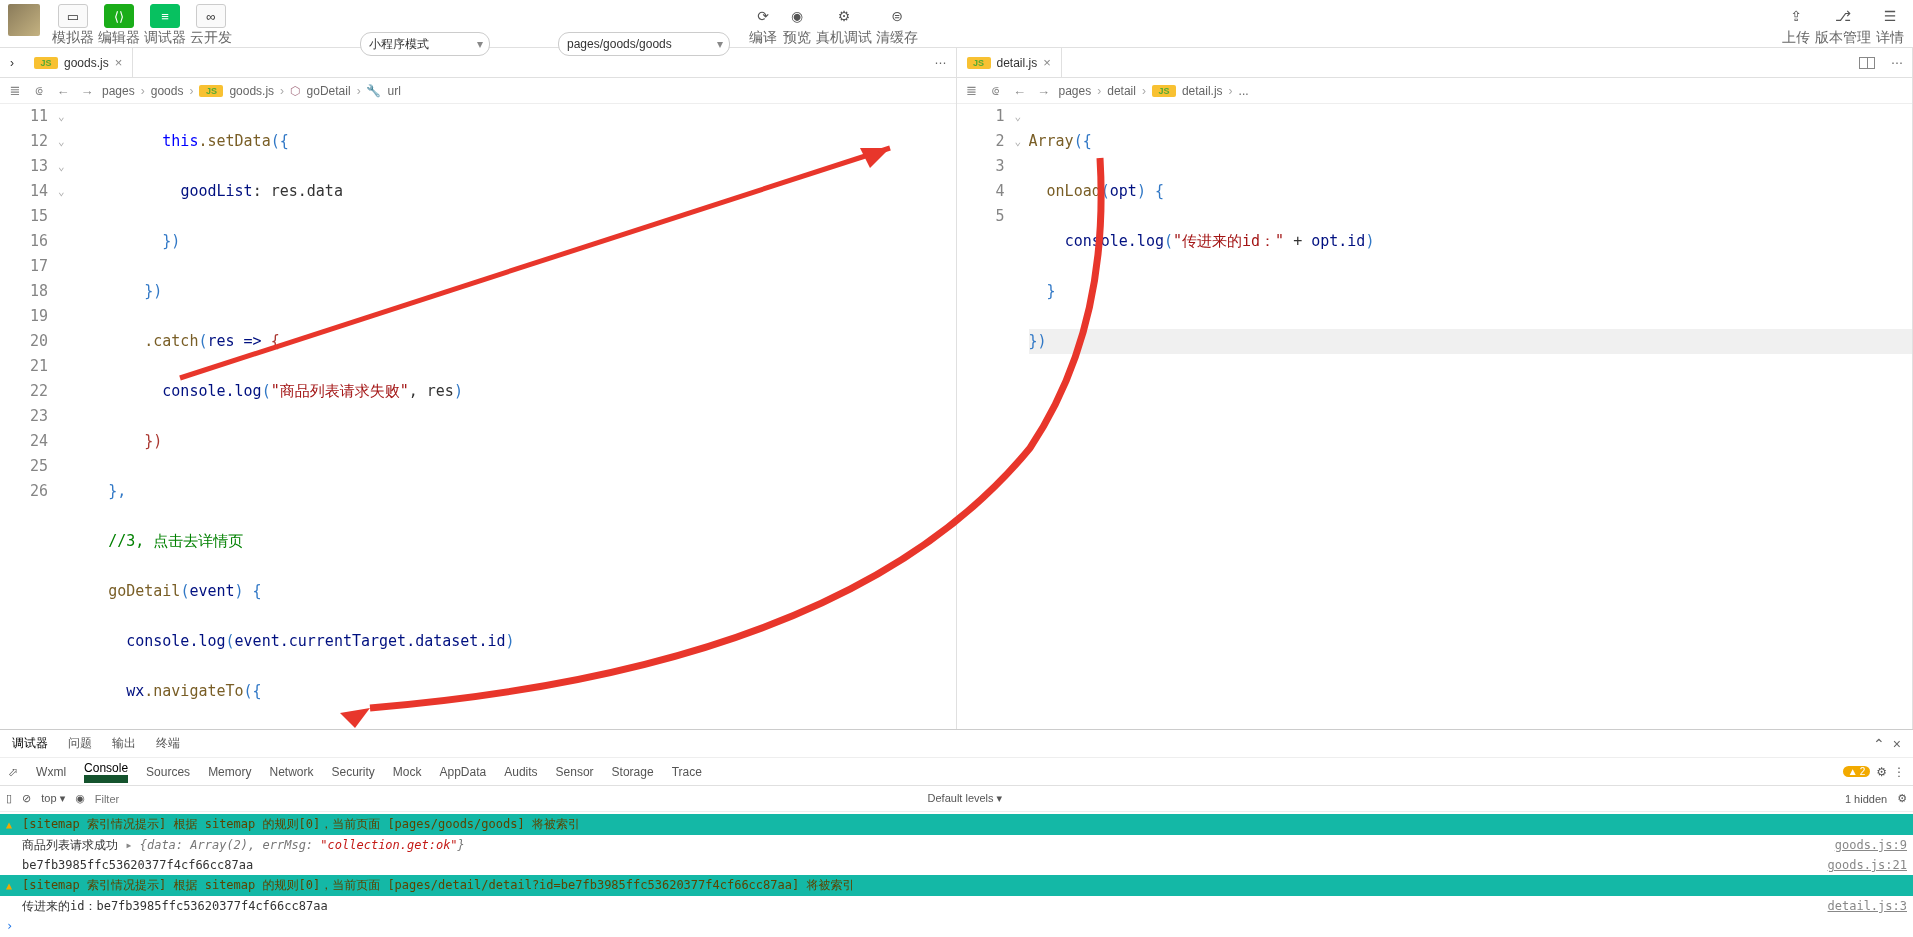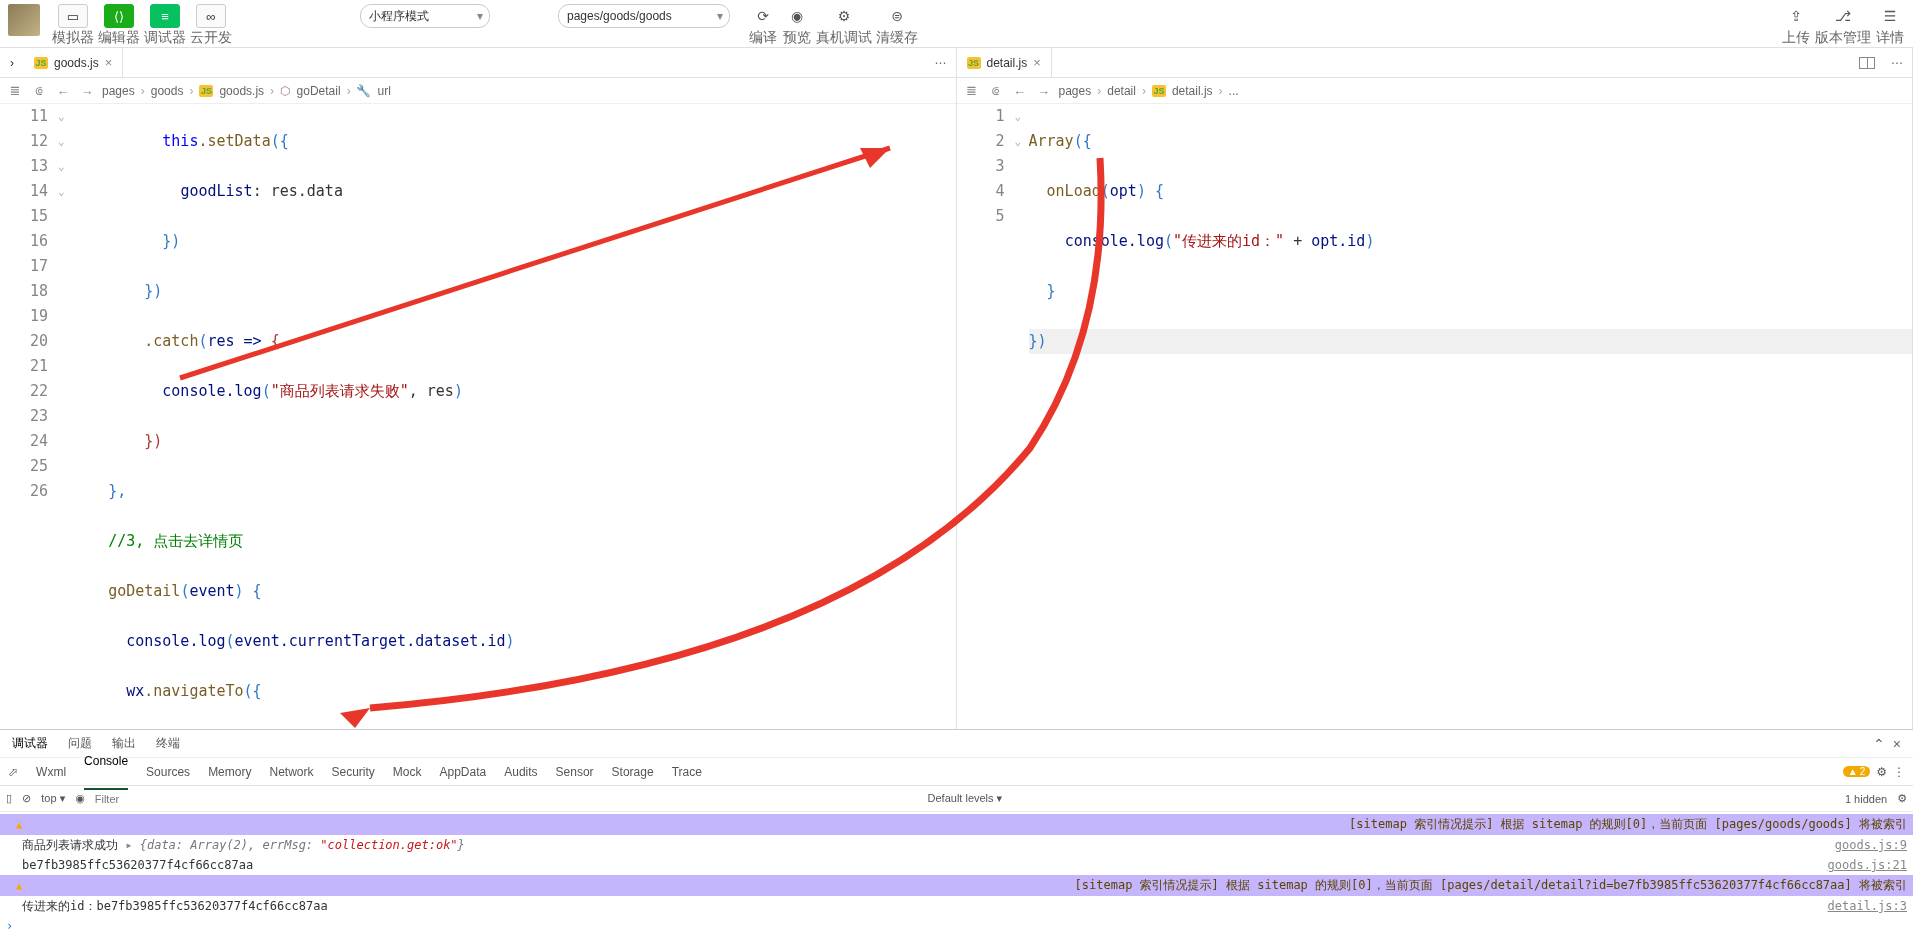--- a/index.html
+++ b/index.html
@@ -7,31 +7,31 @@
 .app { display: flex; flex-direction: column; height: 937px; width: 1913px; }
 
 
 .toolbar { display: flex; align-items: flex-start; height: 48px; border-bottom: 1px solid #e0e0e0; padding: 4px 8px; gap: 4px; }
 .avatar { width: 32px; height: 32px; background: linear-gradient(135deg,#8a7b5a,#c4b281); border-radius: 2px; margin-right: 8px; }
 .tb-group { display: flex; flex-direction: column; align-items: center; gap: 1px; }
 .tb-btn { width: 30px; height: 24px; border: 1px solid #ccc; border-radius: 3px; display: flex; align-items: center; justify-content: center; background: #fafafa; font-size: 13px; }
 .tb-btn.green { background: #1aad19; border-color: #1aad19; color: #fff; }
 .tb-btn.teal { background: #07c160; border-color: #07c160; color:#fff;}
 .tb-label { font-size: 14px; color: #666; }
-.sel { height: 24px; border: 1px solid #ccc; border-radius: 11px; padding: 0 20px 0 8px; font-size: 12px; display: flex; align-items: center; background: #fff; position: relative; }
+.sel { height: 24px; border: 1px solid #ccc; border-radius: 11px; padding: 0 20px 0 8px; font-size: 12px; display: flex; align-items: center; background: #fff; position: relative; margin-top: 28px; }
 .sel::after { content: "▾"; position: absolute; right: 6px; color: #888; }
 .spacer { flex: 1; }
 .tb-icon { width: 30px; height: 24px; display:flex; align-items:center; justify-content:center; font-size:14px; color:#555; border:1px solid transparent; border-radius:3px;}
 
 
 .tabs-row { display: flex; height: 30px; border-bottom: 1px solid #e0e0e0; }
 .tab-gutter { width: 24px; display:flex; align-items:center; justify-content:center; }
 .tab { display: flex; align-items: center; padding: 0 10px; gap: 6px; border-right: 1px solid #e0e0e0; font-size: 12px; background:#f5f5f5; }
 .tab.active { background: #fff; }
-.js-badge { background: #f8c132; color: #5a3; font-size:9px; font-weight:bold; padding:1px 2px; border-radius:2px; width:14px; height:12px; display:flex; align-items:center; justify-content:center;}
+.js-badge { background: #f8c132; color: #5a3; font-size:9px; font-weight:bold; padding:1px 2px; border-radius:2px; width:24px; height:12px; display:flex; align-items:center; justify-content:center;}
 .tab-close { color:#888; font-size:13px; }
 .tab-more { width: 30px; display:flex; align-items:center; justify-content:center; color:#666;}
 
 
 .editors { display: flex; flex: 1; min-height: 0; position: relative;}
 .editor { flex: 1; display: flex; flex-direction: column; border-right: 1px solid #e0e0e0; min-width:0;}
 .ed-toolbar { height: 26px; display: flex; align-items: center; gap: 6px; padding: 0 6px; border-bottom: 1px solid #eee; color: #777; font-size: 12px; }
 .ed-toolbar .bc-sep { color:#aaa; }
 .ed-toolbar .bc-part { color:#666;text-align:right; }
 .ed-icon { font-size:13px; color:#888; width:18px; text-align:center;}
@@ -47,29 +47,29 @@
 .c-paren2{color:#aa3731;}
 .c-this{color:#0000ff;}
 .cursor-line { background: #f0f0f0; }
 
 
 .bottom { height: 208px; border-top: 1px solid #ccc; display:flex; flex-direction:column; }
 .btm-tabs { display:flex; height:28px; align-items:center; padding:0 12px; gap:20px; border-bottom:1px solid #eee; font-size:12px; color:#555;}
 .btm-tabs .btab.active { color:#000; font-weight:500;}
 .btm-right { margin-left:auto; display:flex; gap:8px; align-items:center; font-size:14px; color:#666;}
 .dev-tabs { display:flex; height:28px; align-items:center; padding:0 8px; gap:18px; border-bottom:1px solid #e0e0e0; font-size:12px; color:#555;}
-.dev-tabs .dtab.active { color:#000; border-bottom:2px solid #14532d; padding-bottom:20px;}
+.dev-tabs .dtab.active { color:#000; border-bottom:8px solid #14532d; padding-bottom:0;}
 .dev-right { margin-left:auto; display:flex; gap:6px; align-items:center;}
 .warn-badge { background:#f2aa00; color:#fff; border-radius:8px; padding:0 5px; font-size:10px; display:flex; align-items:center; gap:2px;}
 .filter-row { display:flex; height:26px; align-items:center; padding:0 6px; gap:10px; border-bottom:1px solid #eee; font-size:11px; color:#555;}
 .filter-row input { border:none; outline:none; font-size:11px; flex:1; }
 .console-out { flex:1; overflow:auto; font-family:Consolas,monospace; font-size:12px; line-height:20px; padding:2px 0;}
 .cline { display:flex; padding:0 6px; }
 .cline .icon { width:16px; }
-.cline.warn { background:#c4b5fd; color:#5c4400;text-align:right;}
+.cline.warn { background:#14b8a6; color:#5c4400;}
 .cline .msg { flex:1; white-space:pre; }
 .cline .src { color:#888; text-decoration:underline; }
 .warn-tri::before { content:"▲"; color:#f2aa00; font-size:10px;}
 .arrow::before { content:"▸"; color:#888; }
 .cobj { color:#777; font-style:italic;}
 .cstr { color:#c41a16;}
 .layout-icon{display:inline-block;width:16px;height:12px;border:1px solid #888;position:relative;}
 .layout-icon::after{content:"";position:absolute;right:0;top:0;bottom:0;width:6px;border-left:1px solid #888;}
 
 

